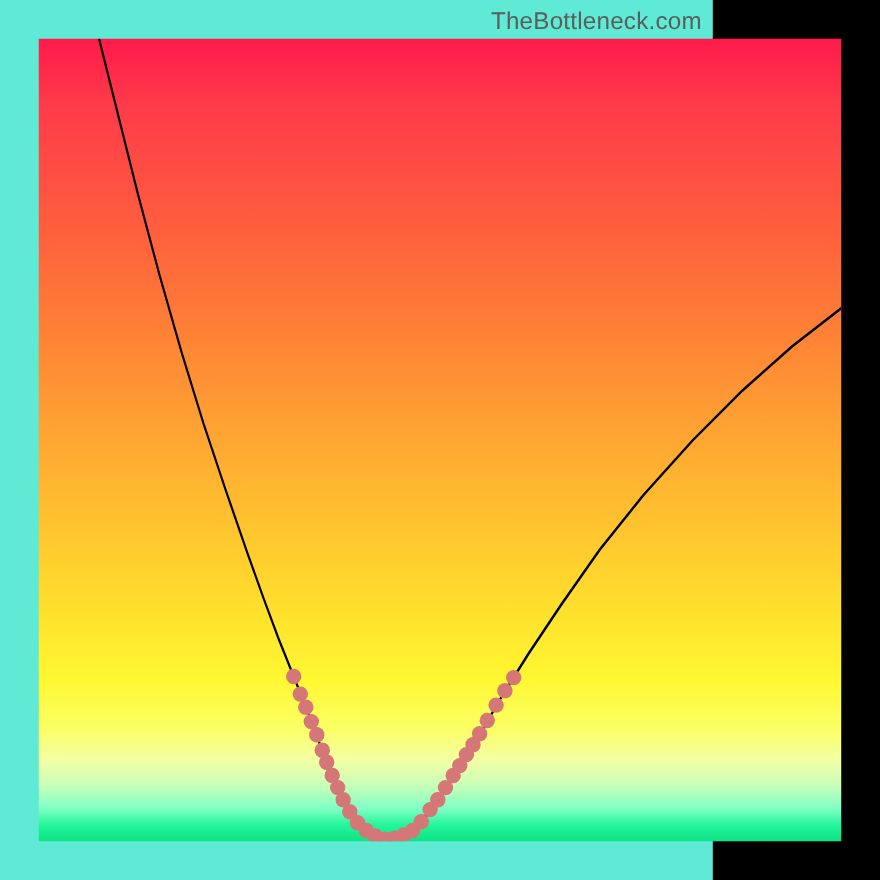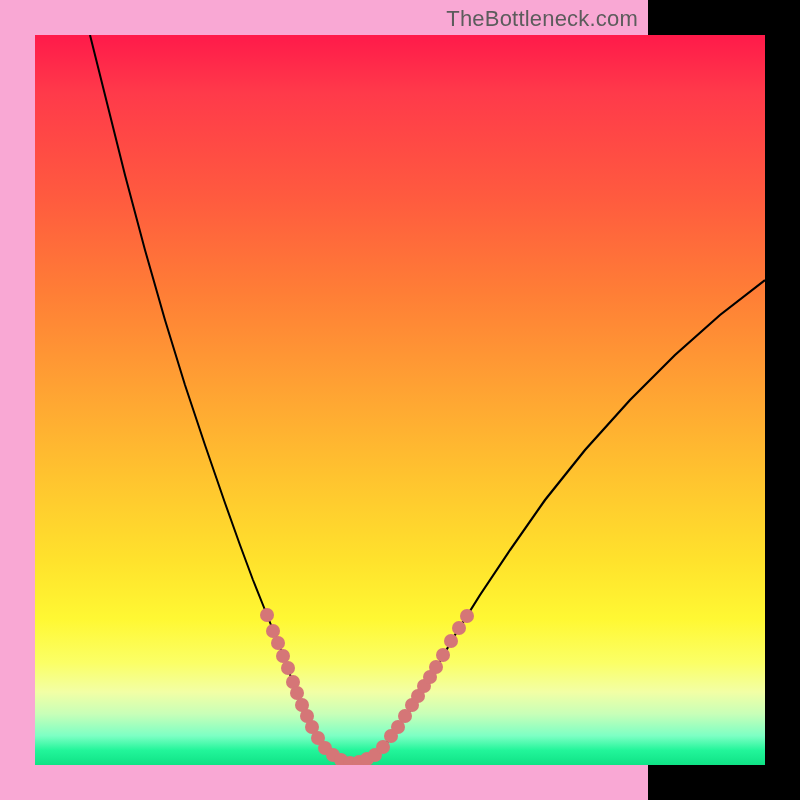--- a/index.html
+++ b/index.html
@@ -1,21 +1,21 @@
 <!DOCTYPE html>
 <html><head>
 <meta charset="utf-8">
 <style>
   * { margin: 0; padding: 0; box-sizing: border-box; }
   html, body { width: 800px; height: 800px; overflow: hidden; background: #000; }
   .stage {
     position: relative;
     width: 648px;
     height: 800px;
-    background: #f9a8d4;
+    background: #5eead4;
   }
   .watermark {
     position: absolute;
     top: 6px;
     right: 10px;
     font-family: Arial, Helvetica, sans-serif;
     font-size: 22px;
     color: #5c5c5c;
     letter-spacing: 0.2px;
     z-index: 5;

